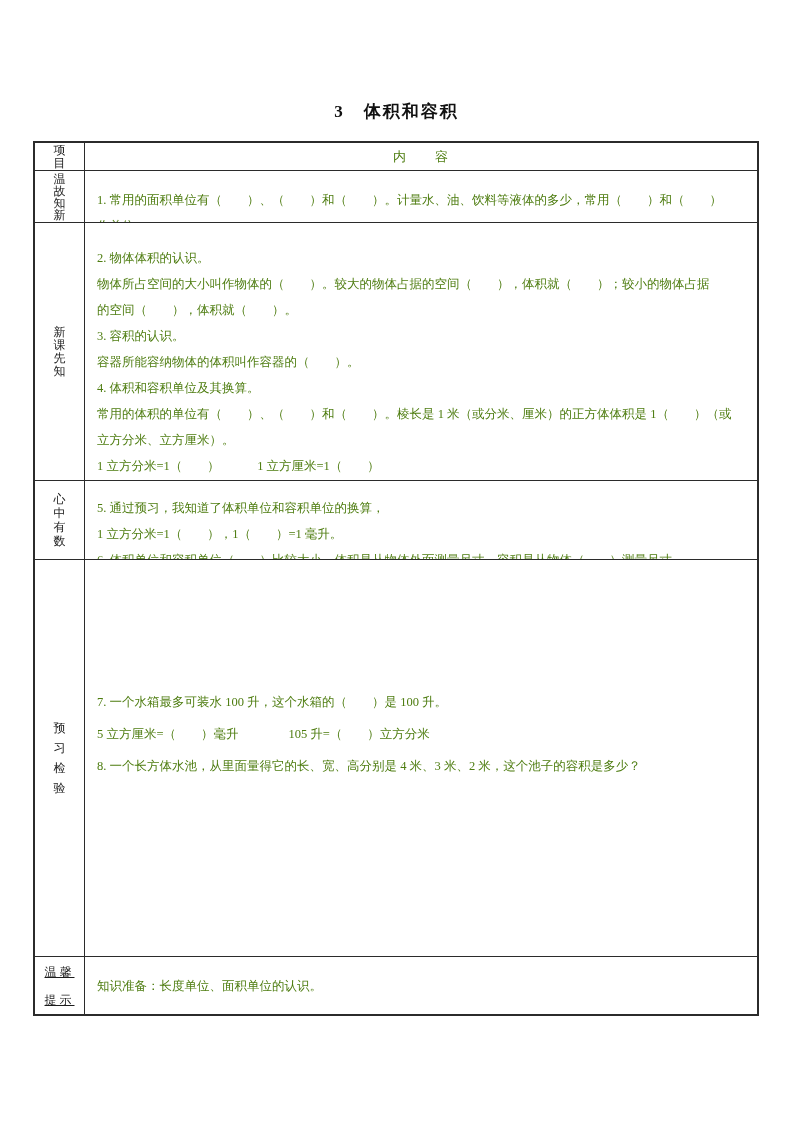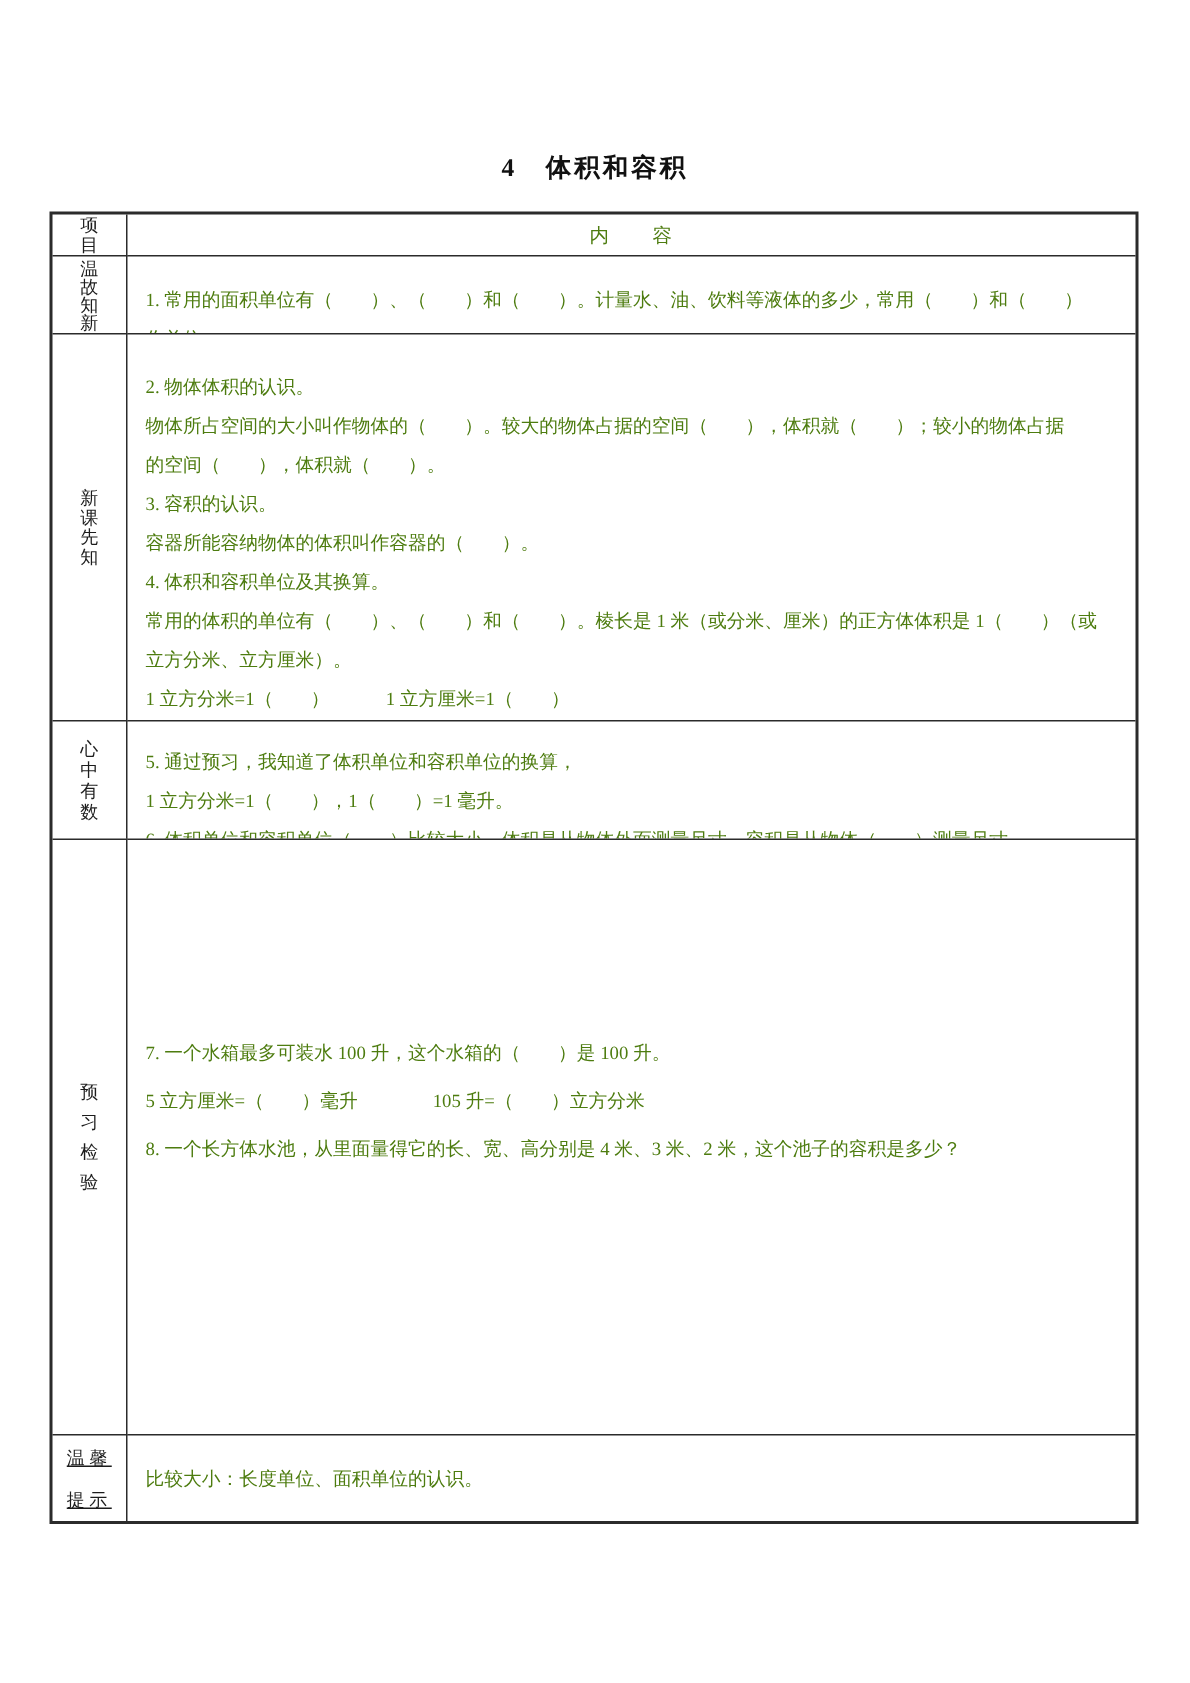--- a/index.html
+++ b/index.html
@@ -53,21 +53,21 @@
   .cell-new    { padding-top:22px; }
   .cell-mind   { padding-top:14px; }
   .cell-check  { padding-top:126px; line-height:32px; }
   .cell-tips   { padding-top:16px; }
 </style>
 </head>
 <body>
 
 <div class="page">
 
-  <h1 class="title">4　体积和容积</h1>
+  <h1 class="title">3　体积和容积</h1>
 
   <div class="sheet">
 
     <div class="lab lab-header">项
 目</div>
     <div class="cell cell-header">内　　容</div>
 
     <div class="lab lab-review bt">温
 故
 知
@@ -100,16 +100,16 @@
     <div class="lab lab-check bt">预
 习
 检
 验</div>
     <div class="cell cell-check bt">7. 一个水箱最多可装水 100 升，这个水箱的（　　）是 100 升。
 5 立方厘米=（　　）毫升　　　　105 升=（　　）立方分米
 8. 一个长方体水池，从里面量得它的长、宽、高分别是 4 米、3 米、2 米，这个池子的容积是多少？</div>
 
     <div class="lab lab-tips bt">温馨
 提示</div>
-    <div class="cell cell-tips bt">比较大小：长度单位、面积单位的认识。</div>
+    <div class="cell cell-tips bt">知识准备：长度单位、面积单位的认识。</div>
 
   </div>
 </div>
 
 </body></html>

